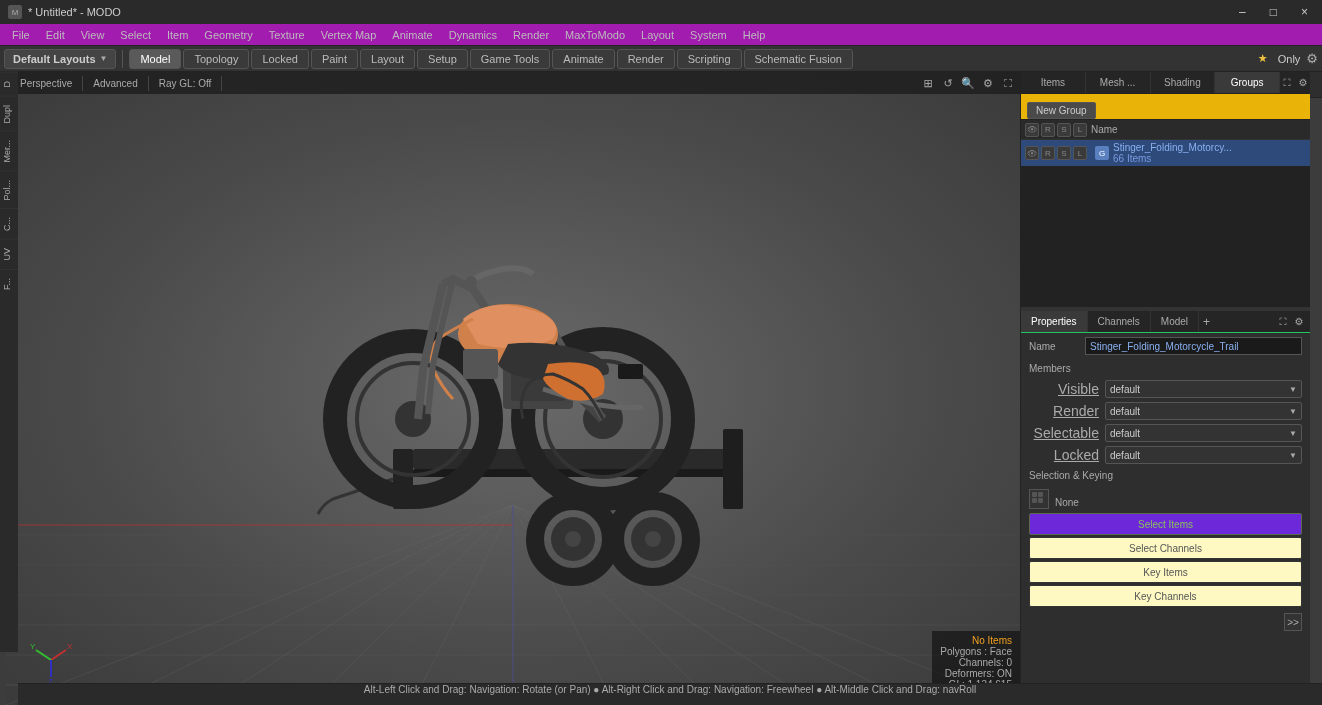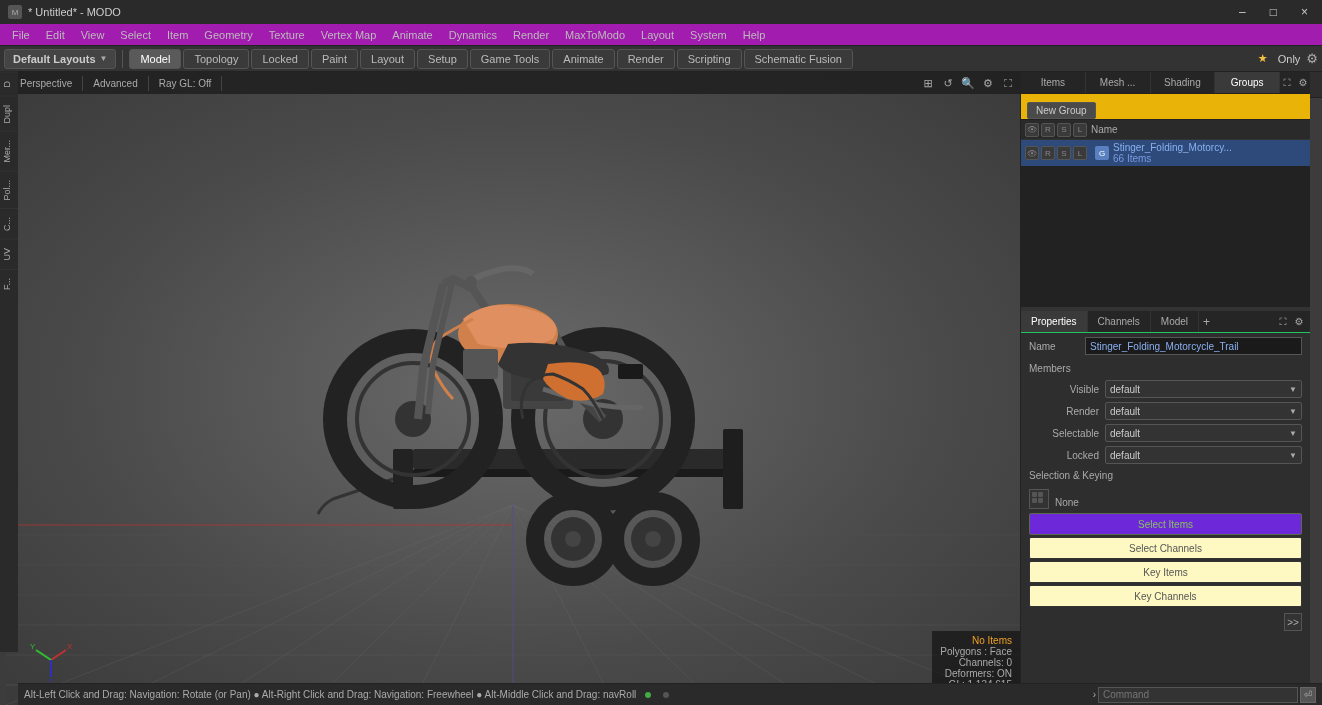--- a/index.html
+++ b/index.html
@@ -52,21 +52,21 @@
 
     
     #axis { position: absolute; bottom: 20px; left: 20px; width: 50px; height: 50px; }
     #axis svg { width: 50px; height: 50px; }
 
     
     #status-info { position: absolute; bottom: 0; right: 0; text-align: right; padding: 4px 8px; background: rgba(0,0,0,0.5); font-size: 10px; color: #f0a020; }
     #status-info .normal { color: #aaa; }
 
     
-    #bottombar { position: absolute; bottom: 0; left: 18px; right: 0; height: 22px; background: #2a2a2a; border-top: 1px solid #222; display: flex; align-items: center; padding: 0 6px; gap: 6px; z-index: 20; }
+    #bottombar { position: absolute; bottom: 0; left: 18px; right: 0; height: 22px; background: #2a2a2a; border-top: 1px solid #222; display: flex; align-items: center; padding: 0 6px; gap: 6px; z-index: 20; flex-direction: column; }
     #bottombar .nav-hint { font-size: 10px; color: #aaa; }
     .dot { width: 6px; height: 6px; border-radius: 50%; background: #555; display: inline-block; margin: 0 3px; }
     .dot.green { background: #4a4; }
     #cmd-input { margin-left: auto; width: 200px; height: 16px; background: #333; border: 1px solid #555; color: #ccc; font-size: 10px; padding: 0 4px; }
     #cmd-btn { width: 16px; height: 16px; background: #555; border: 1px solid #666; display: flex; align-items: center; justify-content: center; color: #aaa; font-size: 10px; cursor: pointer; }
 
     
     #right-panel { width: 290px; background: #2e2e2e; display: flex; flex-direction: column; border-left: 1px solid #222; position: relative; }
 
     
@@ -101,21 +101,21 @@
     .props-icon { width: 14px; height: 14px; color: #aaa; font-size: 10px; display: flex; align-items: center; justify-content: center; cursor: pointer; }
 
     #name-row { display: flex; align-items: center; padding: 4px 8px; gap: 6px; }
     .name-label { font-size: 10px; color: #aaa; width: 50px; }
     .name-input { flex: 1; height: 18px; background: #1a1a1a; border: 1px solid #555; color: #8ab0f0; font-size: 10px; padding: 0 4px; }
 
     #members-section { padding: 4px 8px 0; }
     .members-label { font-size: 10px; color: #aaa; margin-bottom: 4px; }
 
     .prop-row { display: flex; align-items: center; padding: 2px 8px; gap: 6px; height: 22px; }
-    .prop-label { font-size: 10px; color: #aaa; width: 70px; text-align: right; }
+    .prop-label { font-size: 14px; color: #aaa; width: 70px; text-align: right; text-decoration: underline; }
     .prop-dropdown { flex: 1; height: 18px; background: #333; border: 1px solid #555; border-radius: 2px; color: #ccc; font-size: 10px; padding: 0 4px; display: flex; align-items: center; justify-content: space-between; cursor: pointer; }
     .prop-dropdown span.arr { font-size: 8px; color: #aaa; }
 
     #sel-keying { padding: 4px 8px; font-size: 10px; color: #aaa; }
 
     #sel-keying-content { padding: 0 8px; }
     #none-row { display: flex; align-items: center; padding: 4px 0; gap: 6px; }
     .none-icon { width: 20px; height: 20px; background: #333; border: 1px solid #555; display: flex; align-items: center; justify-content: center; }
     .none-icon svg { width: 16px; height: 16px; }
     .none-label { font-size: 10px; color: #aaa; margin-top: 7px; }

